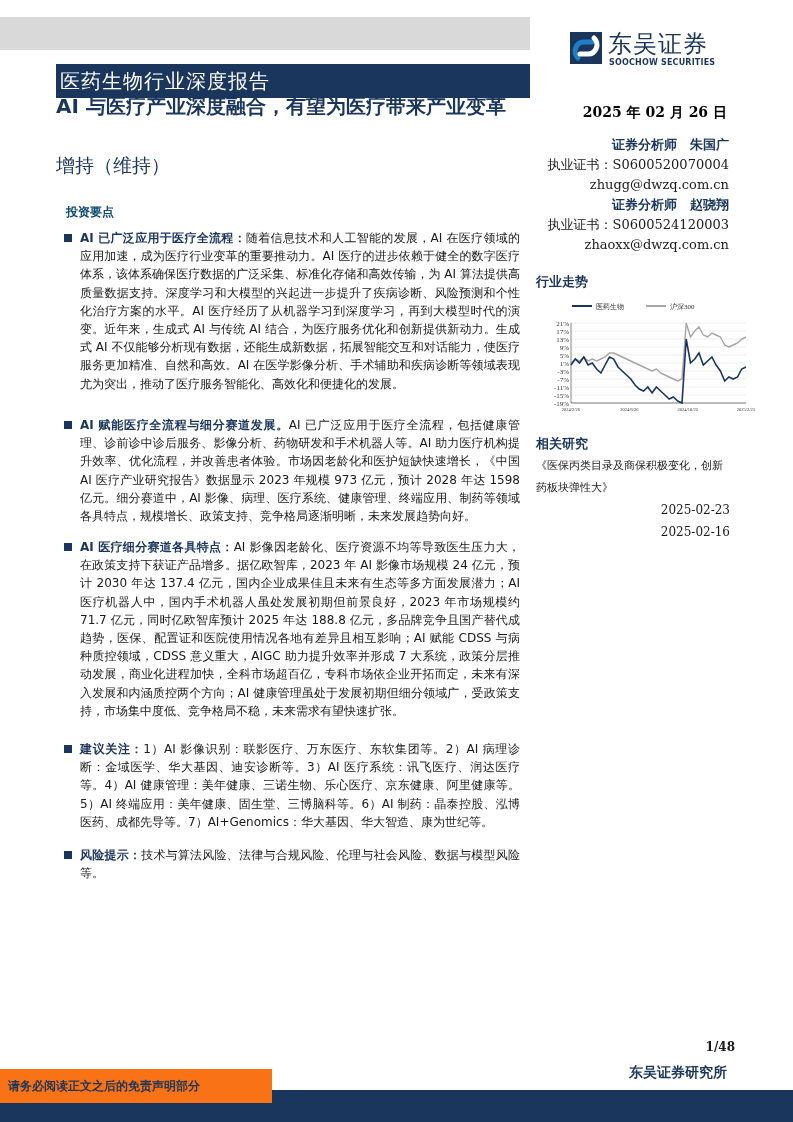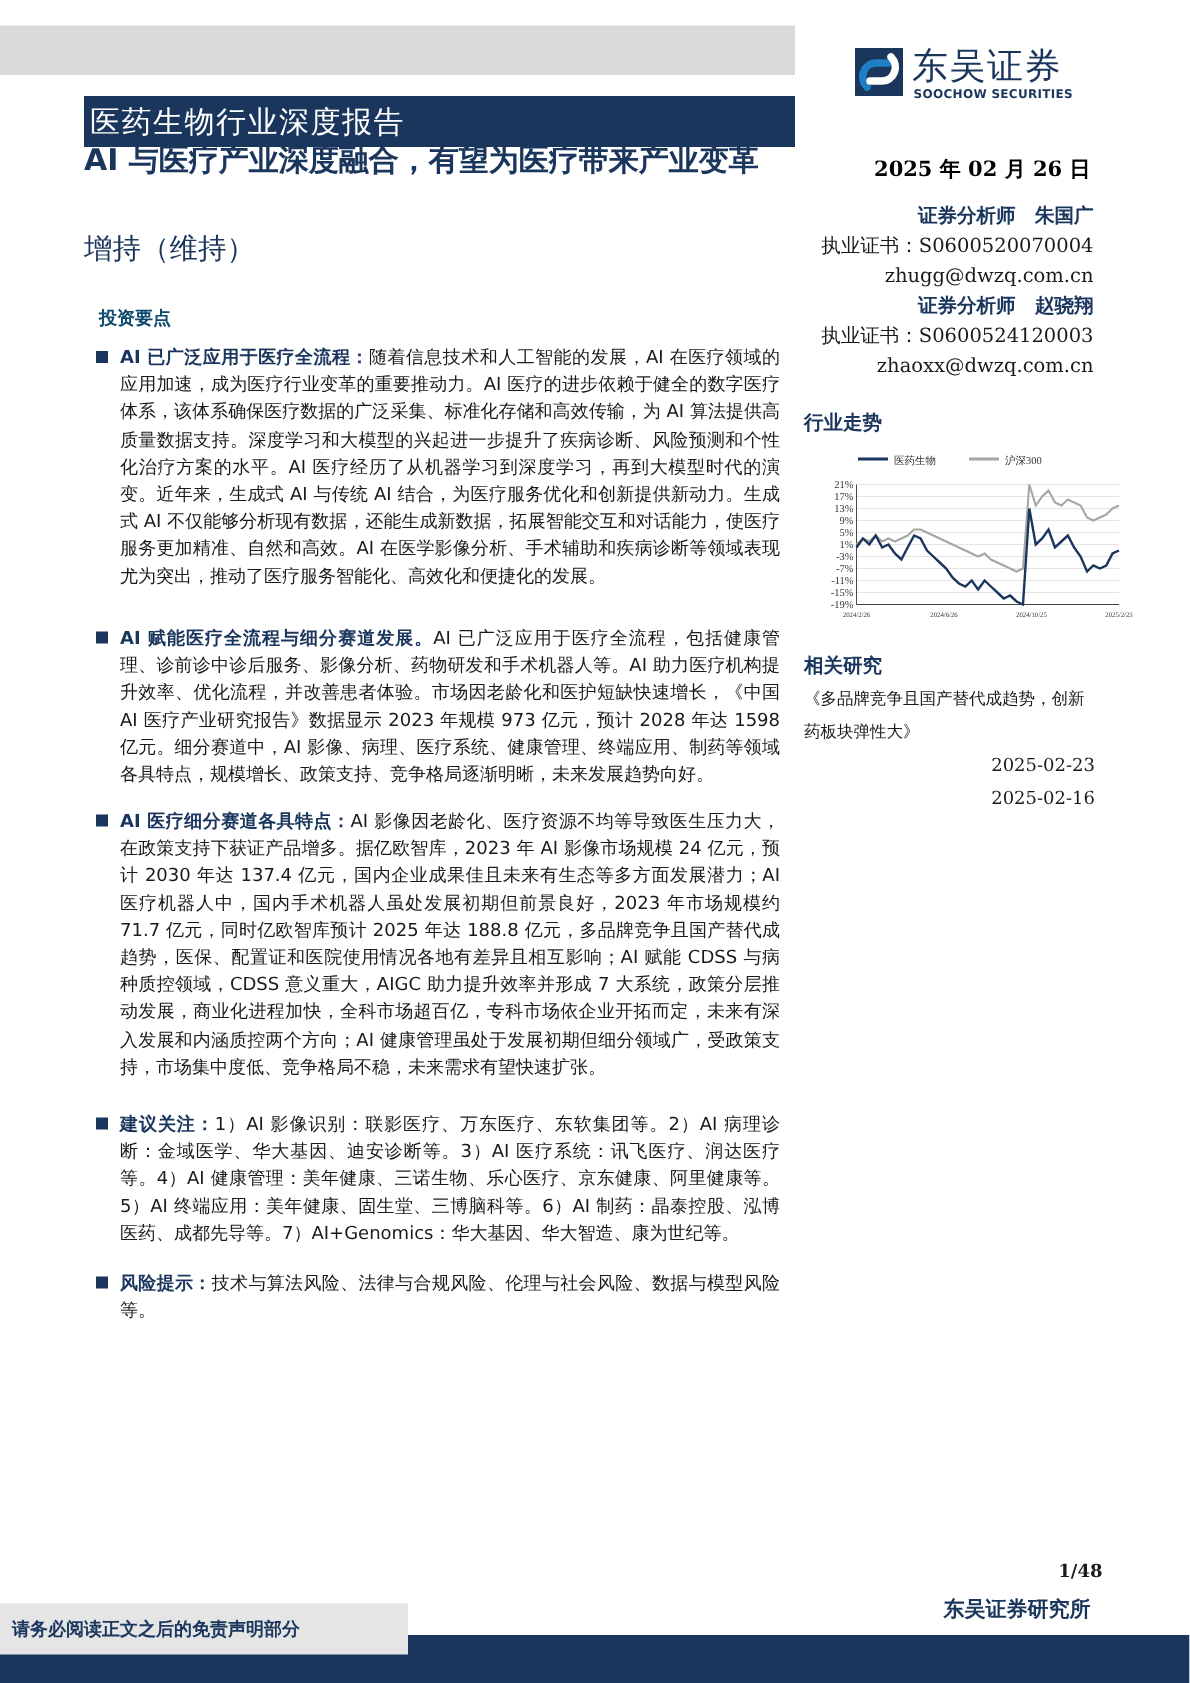--- a/index.html
+++ b/index.html
@@ -23,21 +23,21 @@
   .side-h { position: absolute; left: 536px; font-size: 13px; font-weight: bold; color: #1b365d; font-family: "DejaVu Sans", sans-serif; }
   .chart-box { position: absolute; left: 536px; top: 295px; width: 220px; height: 120px; }
   .related { position: absolute; left: 536px; top: 455px; width: 194px; font-size: 11px; line-height: 22px; font-family: "DejaVu Sans", sans-serif; }
   .related .date-r { text-align: right; font-family: "DejaVu Serif", serif; font-size: 12px; }
   .main-h { position: absolute; left: 66px; top: 204px; font-size: 12px; font-weight: bold; color: #0c4a6e; font-family: "DejaVu Sans", sans-serif; }
   .bullet { position: absolute; left: 64px; width: 456px; font-size: 12px; line-height: 18.2px; font-family: "DejaVu Sans", sans-serif; color: #1a1a1a; text-align: justify; }
   .bullet .sq { position: absolute; left: 0; top: 5px; width: 8px; height: 8px; background: #1b365d; }
   .bullet .body { margin-left: 16px; }
   .bullet .lead { font-weight: bold; color: #1b365d; }
   .page-num { position: absolute; right: 58px; top: 1040px; font-size: 12px; font-weight: bold; }
-  .footer-gray { position: absolute; left: 0; top: 1069px; width: 272px; height: 34px; background: #e5e5e5;
+  .footer-gray { position: absolute; left: 0; top: 1069px; width: 272px; height: 34px; background: #f97316;
     font-size: 12px; font-weight: bold; color: #1b365d; line-height: 34px; padding-left: 8px; box-sizing: border-box; font-family: "DejaVu Sans", sans-serif; }
   .footer-navy { position: absolute; left: 0; top: 1090px; width: 793px; height: 32px; background: #1b365d; }
   .footer-gray { z-index: 2; }
   .footer-org { position: absolute; right: 66px; top: 1064px; font-size: 14px; font-weight: bold; color: #1b365d; font-family: "DejaVu Sans", sans-serif; }
 </style>
 </head>
 <body>
 
 <div class="top-gray"></div>
 <div class="top-navy">医药生物行业深度报告</div>
@@ -109,21 +109,21 @@
         <text x="151.66666666666669" y="116">2024/10/25</text>
         <text x="210" y="116">2025/2/23</text>
       </g>
     <polyline id="s2" fill="none" stroke="#a6a6a6" stroke-width="1.4" points="35.0,68.0 39.3,64.0 43.5,66.0 47.8,62.0 52.1,66.0 56.3,64.0 60.6,66.0 64.9,64.0 69.1,62.0 73.4,58.0 77.7,58.0 82.0,60.0 86.2,62.0 90.5,64.0 94.8,66.0 99.0,68.0 103.3,70.0 107.6,72.0 111.8,74.0 116.1,76.0 120.4,74.0 124.6,78.0 128.9,80.0 133.2,82.0 137.4,84.0 141.7,86.0 146.0,84.0 150.2,28.0 154.5,42.0 158.8,36.0 163.0,32.0 167.3,40.0 171.6,42.0 175.9,38.0 180.1,40.0 184.4,42.0 188.7,50.0 192.9,52.0 197.2,50.0 201.5,48.0 205.7,44.0 210.0,42.0"></polyline>
     <polyline id="s1" fill="none" stroke="#1b365d" stroke-width="1.6" points="35.0,70.0 39.3,64.0 43.5,68.0 47.8,62.0 52.1,70.0 56.3,68.0 60.6,74.0 64.9,78.0 69.1,70.0 73.4,62.0 77.7,64.0 82.0,72.0 86.2,76.0 90.5,80.0 94.8,84.0 99.0,90.0 103.3,94.0 107.6,96.0 111.8,92.0 116.1,98.0 120.4,92.0 124.6,96.0 128.9,100.0 133.2,104.0 137.4,102.0 141.7,106.0 146.0,108.0 150.2,44.0 154.5,68.0 158.8,64.0 163.0,58.0 167.3,70.0 171.6,66.0 175.9,62.0 180.1,70.0 184.4,76.0 188.7,86.0 192.9,82.0 197.2,84.0 201.5,82.0 205.7,74.0 210.0,72.0"></polyline>
   </svg>
 </div>
 
 <div class="side-h" style="top:435px;">相关研究</div>
 <div class="related">
-  <div>《多品牌竞争且国产替代成趋势，创新药板块弹性大》</div>
+  <div>《医保丙类目录及商保积极变化，创新药板块弹性大》</div>
   <div class="date-r">2025-02-23</div>
   <div class="date-r">2025-02-16</div>
 </div>
 
 <div class="main-h">投资要点</div>
 
 <div class="bullet" style="top:229px;">
   <span class="sq"></span>
   <div class="body"><span class="lead">AI 已广泛应用于医疗全流程：</span><span>随着信息技术和人工智能的发展，AI 在医疗领域的应用加速，成为医疗行业变革的重要推动力。AI 医疗的进步依赖于健全的数字医疗体系，该体系确保医疗数据的广泛采集、标准化存储和高效传输，为 AI 算法提供高质量数据支持。深度学习和大模型的兴起进一步提升了疾病诊断、风险预测和个性化治疗方案的水平。AI 医疗经历了从机器学习到深度学习，再到大模型时代的演变。近年来，生成式 AI 与传统 AI 结合，为医疗服务优化和创新提供新动力。生成式 AI 不仅能够分析现有数据，还能生成新数据，拓展智能交互和对话能力，使医疗服务更加精准、自然和高效。AI 在医学影像分析、手术辅助和疾病诊断等领域表现尤为突出，推动了医疗服务智能化、高效化和便捷化的发展。</span></div>
 </div>

